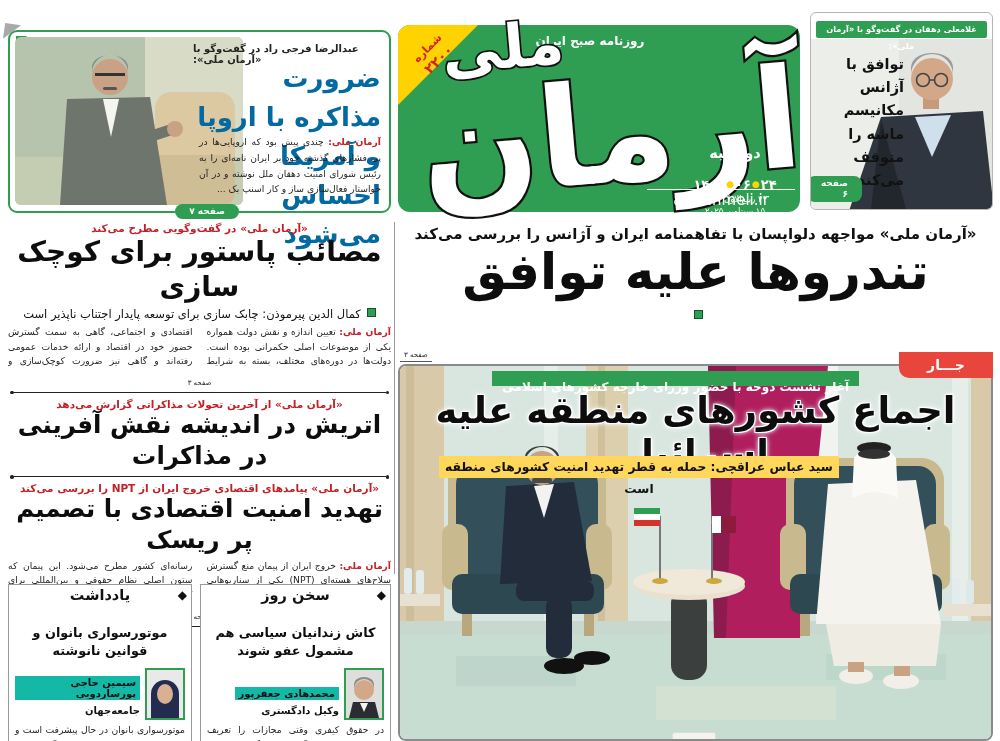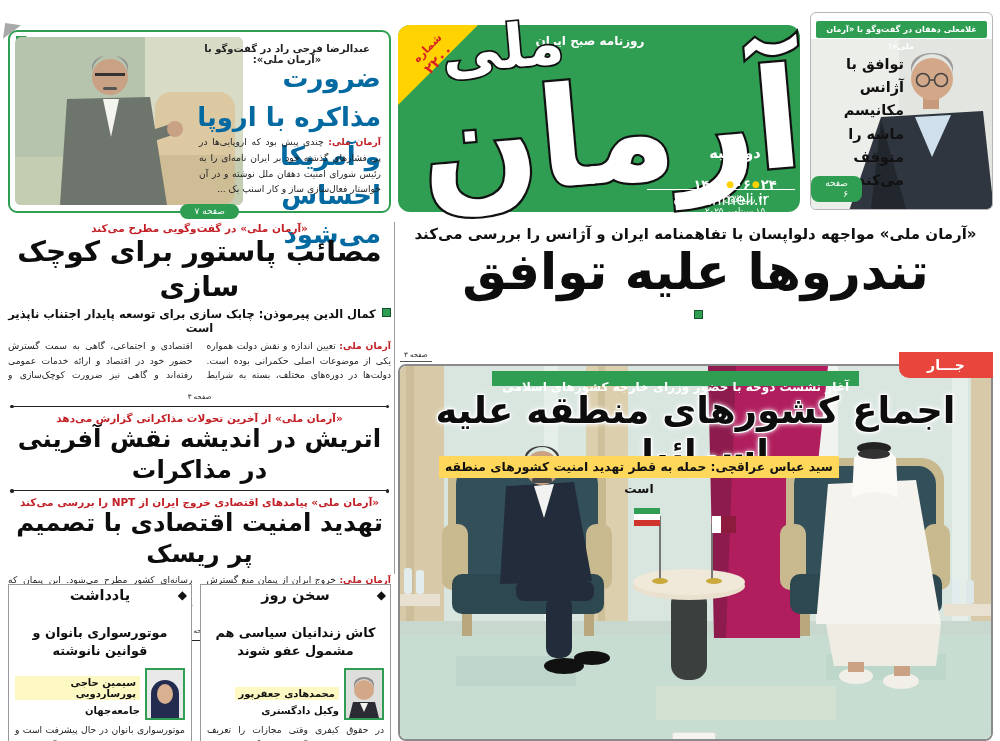--- a/index.html
+++ b/index.html
@@ -8,27 +8,27 @@
 
   
   .tl-box { position:absolute; left:8px; top:30px; width:383px; height:183px;
             border:2px solid #2f9e52; border-radius:9px; background:#fff; }
   .fold-gray { position:absolute; left:-6px; top:-8px; width:0; height:0;
                border-top:16px solid #a9a9a9; border-right:16px solid transparent; transform:rotate(8deg); }
   .fold-green { position:absolute; left:6px; top:4px; width:0; height:0;
                 border-top:11px solid #2f9e52; border-right:11px solid transparent; }
   .tl-photo { position:absolute; left:5px; top:5px; width:228px; height:168px; border-radius:6px; overflow:hidden; }
   .tl-kicker { position:absolute; right:8px; top:11px; width:188px; font-size:10px; color:#222;
-               text-align:center; font-weight:bold; }
+               text-align:left; font-weight:bold; }
   .tl-headline { position:absolute; right:8px; top:27px; width:190px; font-size:26px; font-weight:bold;
                  color:#0369a1; text-align:right; line-height:1.5; letter-spacing:-0.5px; }
   .tl-lead { position:absolute; right:8px; top:102px; width:182px; font-size:9.2px; color:#222;
              text-align:justify; line-height:1.72; }
   .red-label { color:#c22026; font-weight:bold; }
-  .page-pill { position:absolute; background:#2f9e52; color:#fff; font-size:9px; font-weight:normal;
+  .page-pill { position:absolute; background:#2f9e52; color:#fff; font-size:9px; font-weight:bold;
                padding:2px 14px; border-radius:8px; line-height:1.2;text-align:right; }
   .tl-page { bottom:-8px; right:150px; }
 
   
   .masthead { position:absolute; left:398px; top:25px; width:402px; height:187px;
               background:#2f9e52; border-radius:12px; }
   .yellow-corner { position:absolute; left:0; top:0; width:80px; height:80px; background:#ffd200;
                    clip-path:polygon(0 0,100% 0,0 100%); border-top-left-radius:12px; }
   .issue-wrap { position:absolute; left:0px; top:14px; width:72px; transform:rotate(-45deg);
                 text-align:center; color:#d81f26; font-weight:bold; line-height:1.25; }
@@ -67,41 +67,41 @@
   .ls-pageref { position:absolute; left:2px; bottom:0; font-size:7px; color:#222;
                 border-bottom:1px solid #555; padding:0 4px 2px; }
 
   
   .vrule { position:absolute; left:394px; top:222px; height:352px; border-left:1px solid #9a9a9a; }
   .left-col { position:absolute; left:8px; top:222px; width:383px; }
   .art { text-align:center; }
   .art-kicker { font-size:10.5px; font-weight:bold; color:#c22026; margin-top:0; }
   .art-headline { font-size:28px; font-weight:bold; color:#0d0d0d; line-height:1.25; letter-spacing:-0.5px; }
   .art-headline.small { font-size:24.5px; }
-  .art-sub { font-size:11.5px; font-weight:bold; color:#111; margin:3px 0 4px; }
+  .art-sub { font-size:11.5px; font-weight:normal; color:#111; margin:3px 0 4px; }
   .art-body { font-size:9.2px; color:#222; text-align:justify; line-height:1.6;
               column-count:2; column-gap:14px; height:52px; overflow:hidden; margin-top:3px; }
   .art-page { font-size:7px; color:#222; margin-top:2px; }
   .divider { display:flex; align-items:center; margin:3px 2px; height:5px; }
   .divider::before, .divider::after { content:""; width:3.5px; height:3.5px; background:#222; border-radius:50%; }
   .divider .dline { flex:1; border-top:1px solid #222; }
 
   
   .col-box { position:absolute; top:584px; height:160px; border:1px solid #999; background:#fff; padding:0 6px; }
   .note-box { left:8px; width:184px; }
   .word-box { left:200px; width:191px; }
   .col-header { position:relative; height:21px; text-align:center; font-weight:bold; font-size:14.5px;
                 line-height:21px; color:#111; border-bottom:1px solid #fff; }
   .col-header .diamond { position:absolute; right:-2px; top:0; font-size:12px; color:#111; }
   .col-headline { font-size:12.8px; font-weight:bold; color:#0d0d0d; text-align:center; line-height:1.4;
                   margin:18px 0 4px; }
   .author-row { display:flex; align-items:flex-end; gap:5px; height:56px; margin-bottom:3px; }
   .author-photo { width:40px; height:52px; border:2px solid #2f9e52; flex:0 0 auto; }
   .author-meta { flex:1; padding-bottom:4px; }
-  .author-name { display:inline-block; background:#fef9c3; font-size:10px; font-weight:bold; color:#111;
+  .author-name { display:inline-block; background:#14b8a6; font-size:10px; font-weight:bold; color:#111;
                  padding:1px 4px; }
   .author-role { font-size:10px; font-weight:bold; color:#111; margin-top:4px; }
   .col-body { font-size:9.2px; color:#222; text-align:justify; line-height:1.62; }
 
   
   .photo-box { position:absolute; left:398px; top:364px; width:595px; height:377px;
                border:2px solid #8a8a8a; border-radius:8px; }
   .scene-wrap { position:absolute; inset:0; border-radius:6px; overflow:hidden; }
   .ps-kicker { position:absolute; top:5px; right:132px; height:15px; padding:6px 10px; background:#2f9e52;
                color:#fff; font-size:12px; font-weight:bold; line-height:20px; z-index:3; }

